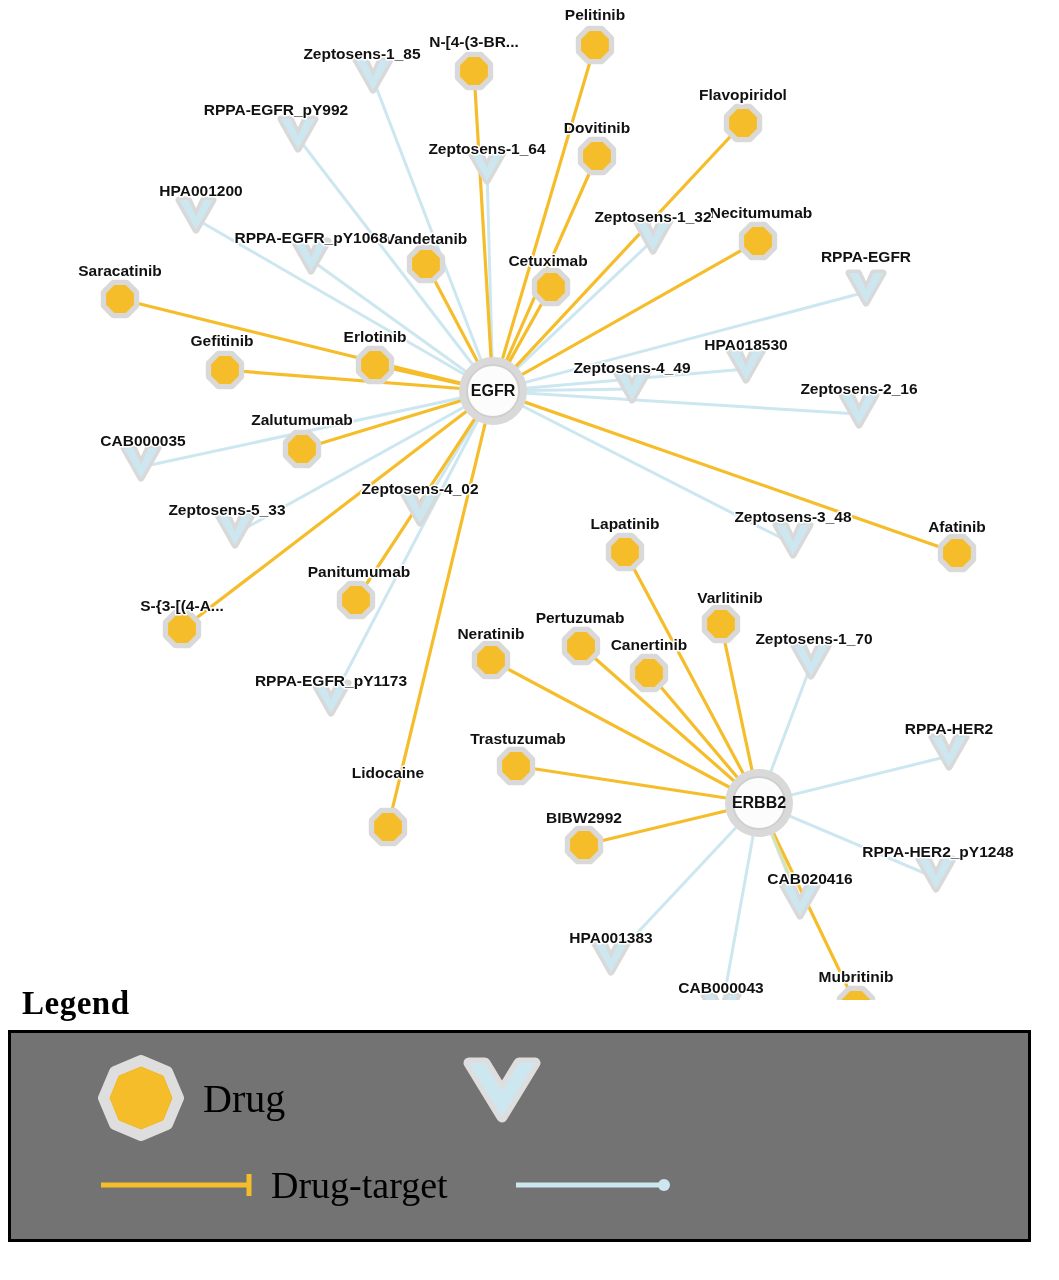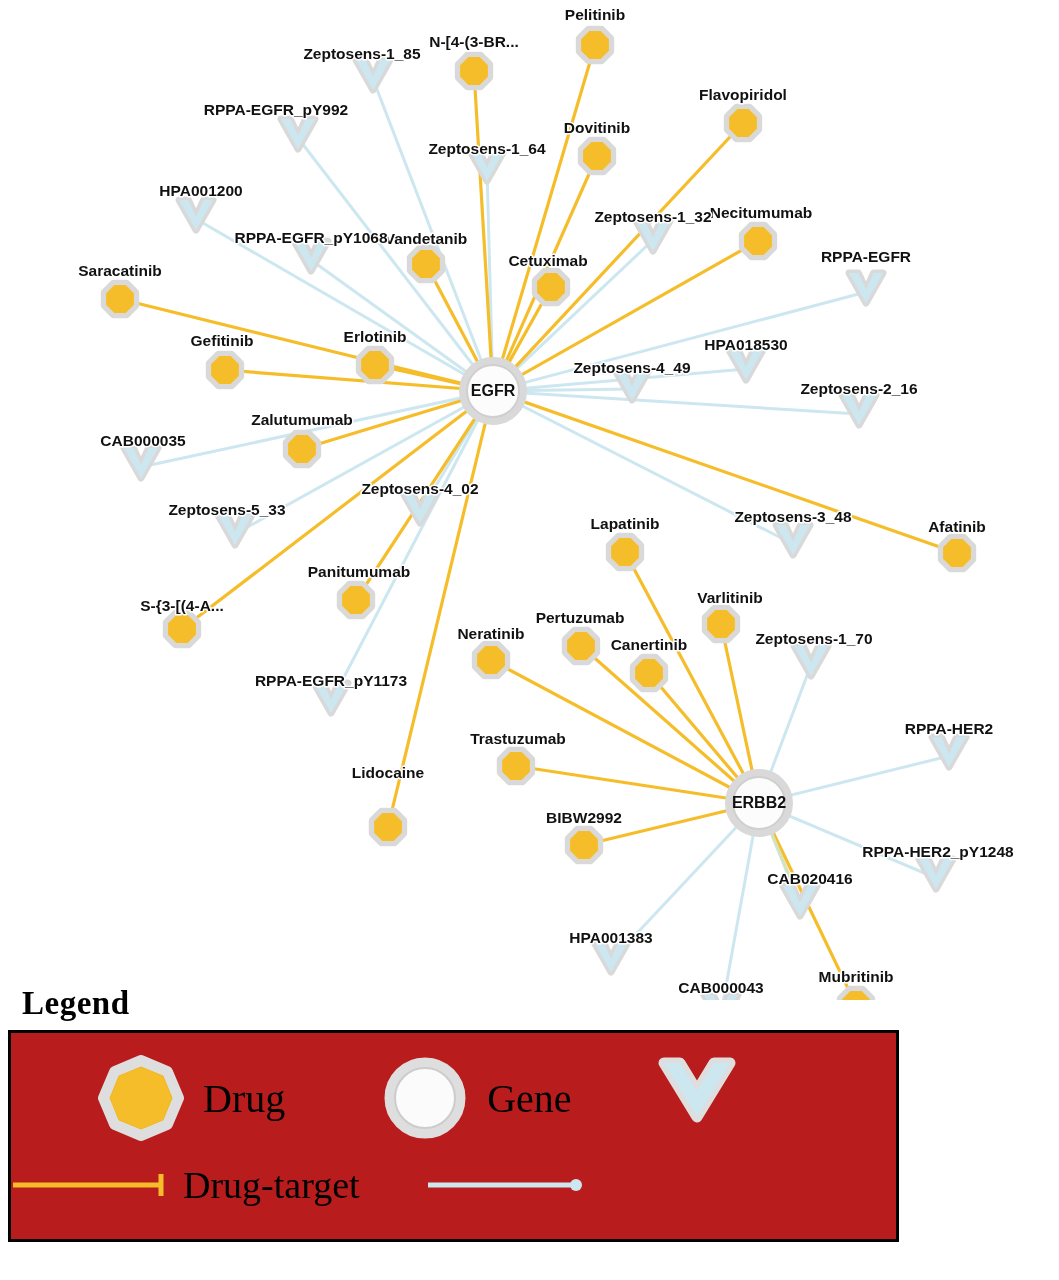--- a/index.html
+++ b/index.html
@@ -42,33 +42,33 @@
     font-weight: bold;
     font-size: 16px;
     fill: #111111;
     text-anchor: middle;
     dominant-baseline: middle;
   }
   .legend-wrap {
     position: absolute;
     left: 8px;
     top: 985px;
-    width: 891px;
+    width: 1023px;
   }
   .legend-title {
     font-family: "Liberation Serif", serif;
     font-size: 33px;
     font-weight: bold;
     color: #000;
     margin: 0 0 8px 14px;
     letter-spacing: 0.5px;
   }
   .legend-box {
     border: 3px solid #000;
-    background: #b91c1c;
+    background: #737373;
     height: 212px;
     position: relative;
     box-sizing: border-box;
   }
   .legend-row1 {
     display: flex;
     align-items: center;
     justify-content: flex-start;
     padding-top: 22px;
     padding-left: 82px;
@@ -82,20 +82,21 @@
     font-family: "Liberation Serif", serif;
     font-size: 40px;
     color: #000;
     margin-left: 14px;
   }
   .legend-gap1 { width: 92px; }
   .legend-gap2 { width: 80px; }
   .legend-row2 {
     display: flex;
     align-items: center;
+    padding-left: 88px;
     margin-top: 22px;
   }
   .legend-edge-text {
     font-family: "Liberation Serif", serif;
     font-size: 38px;
     color: #000;
     margin-left: 10px;
   }
   .legend-gap3 { width: 66px; }
 </style>
@@ -301,27 +302,20 @@
   <div class="legend-box">
     <div class="legend-row1">
       <div class="legend-item">
         <svg width="96" height="86" viewBox="0 0 96 86">
           <polygon points="48,6 74,17 85,43 74,69 48,80 22,69 11,43 22,17" fill="#dedede" stroke="#dedede" stroke-width="12" stroke-linejoin="round"></polygon>
           <polygon points="48,12 70,21 79,43 70,65 48,74 26,65 17,43 26,21" fill="#f6bd2b" stroke="#f2b61f" stroke-width="1"></polygon>
         </svg>
         <span class="legend-text">Drug</span>
       </div>
       <div class="legend-gap1"></div>
-      <div class="legend-item">
-        <svg width="96" height="86" viewBox="0 0 96 86">
-          <circle cx="48" cy="43" r="35" fill="#f7f7f7" stroke="#dedede" stroke-width="11"></circle>
-          <circle cx="48" cy="43" r="30" fill="#fbfbfb" stroke="#cccccc" stroke-width="2"></circle>
-        </svg>
-        <span class="legend-text">Gene</span>
-      </div>
       <div class="legend-gap2"></div>
       <div class="legend-item">
         <svg width="90" height="86" viewBox="0 0 90 86">
           <path d="M12,8 L45,62 L78,8 L62,8 L45,36 L28,8 Z" fill="#cde7f0" stroke="#dedede" stroke-width="11" stroke-linejoin="round"></path>
           <path d="M12,8 L45,62 L78,8 L62,8 L45,36 L28,8 Z" fill="#cde7f0"></path>
         </svg>
       </div>
     </div>
     <div class="legend-row2">
       <div class="legend-item">

